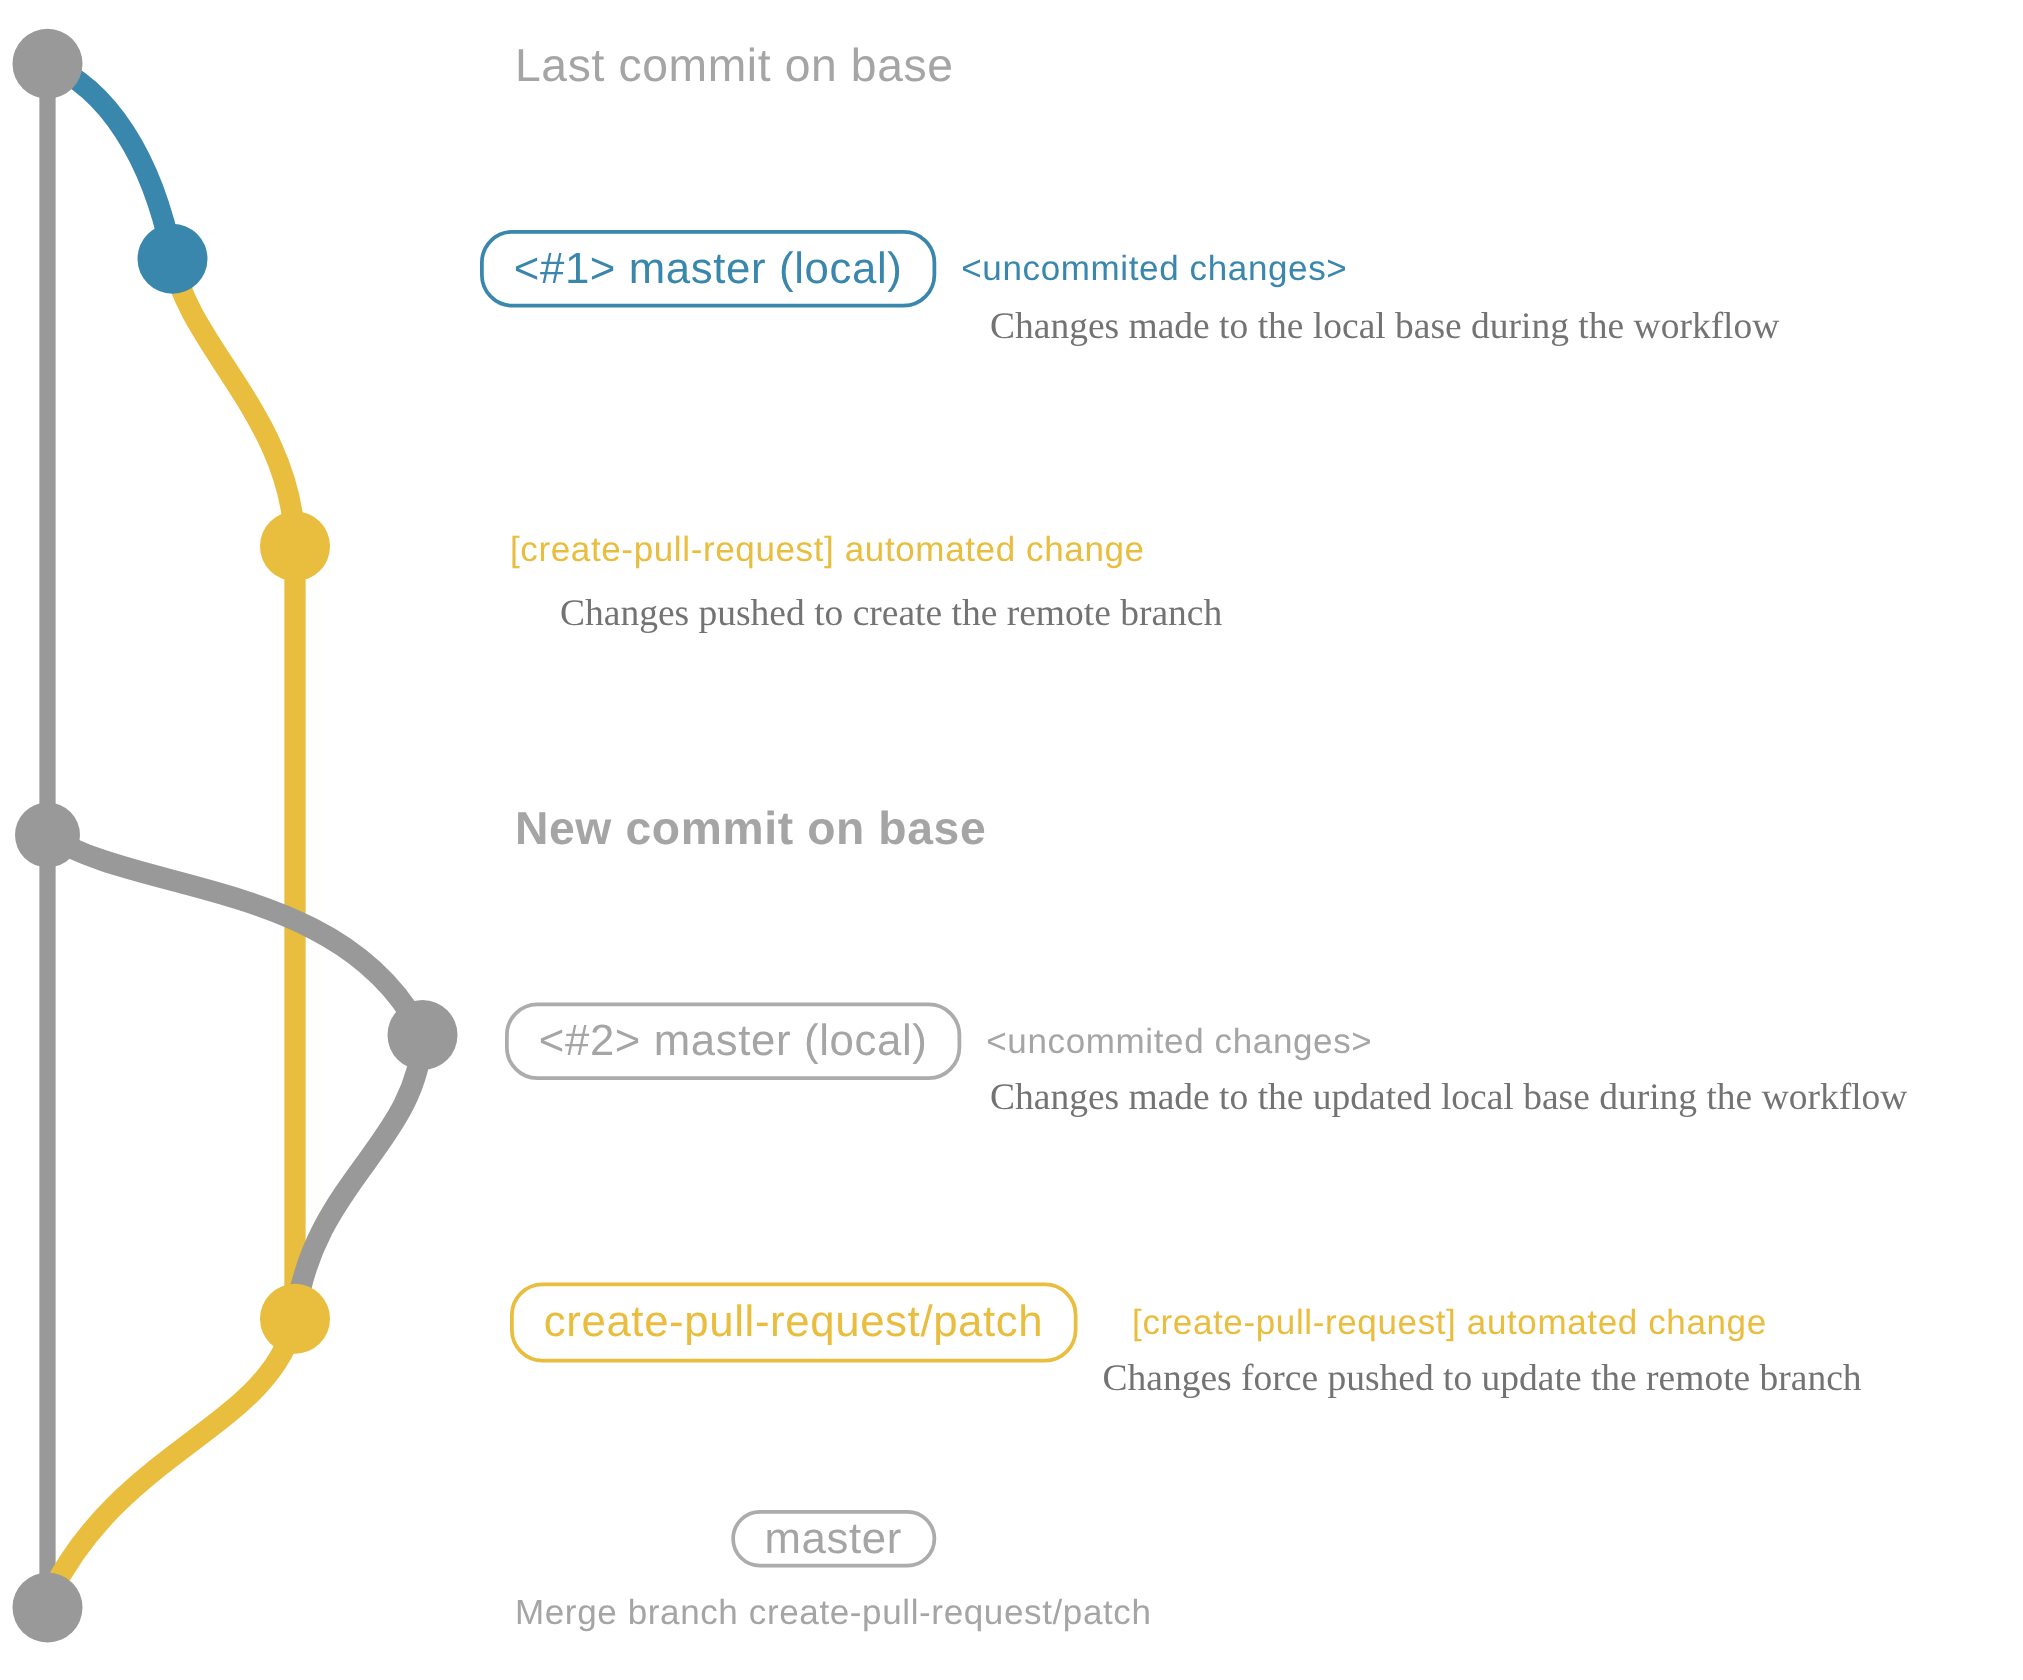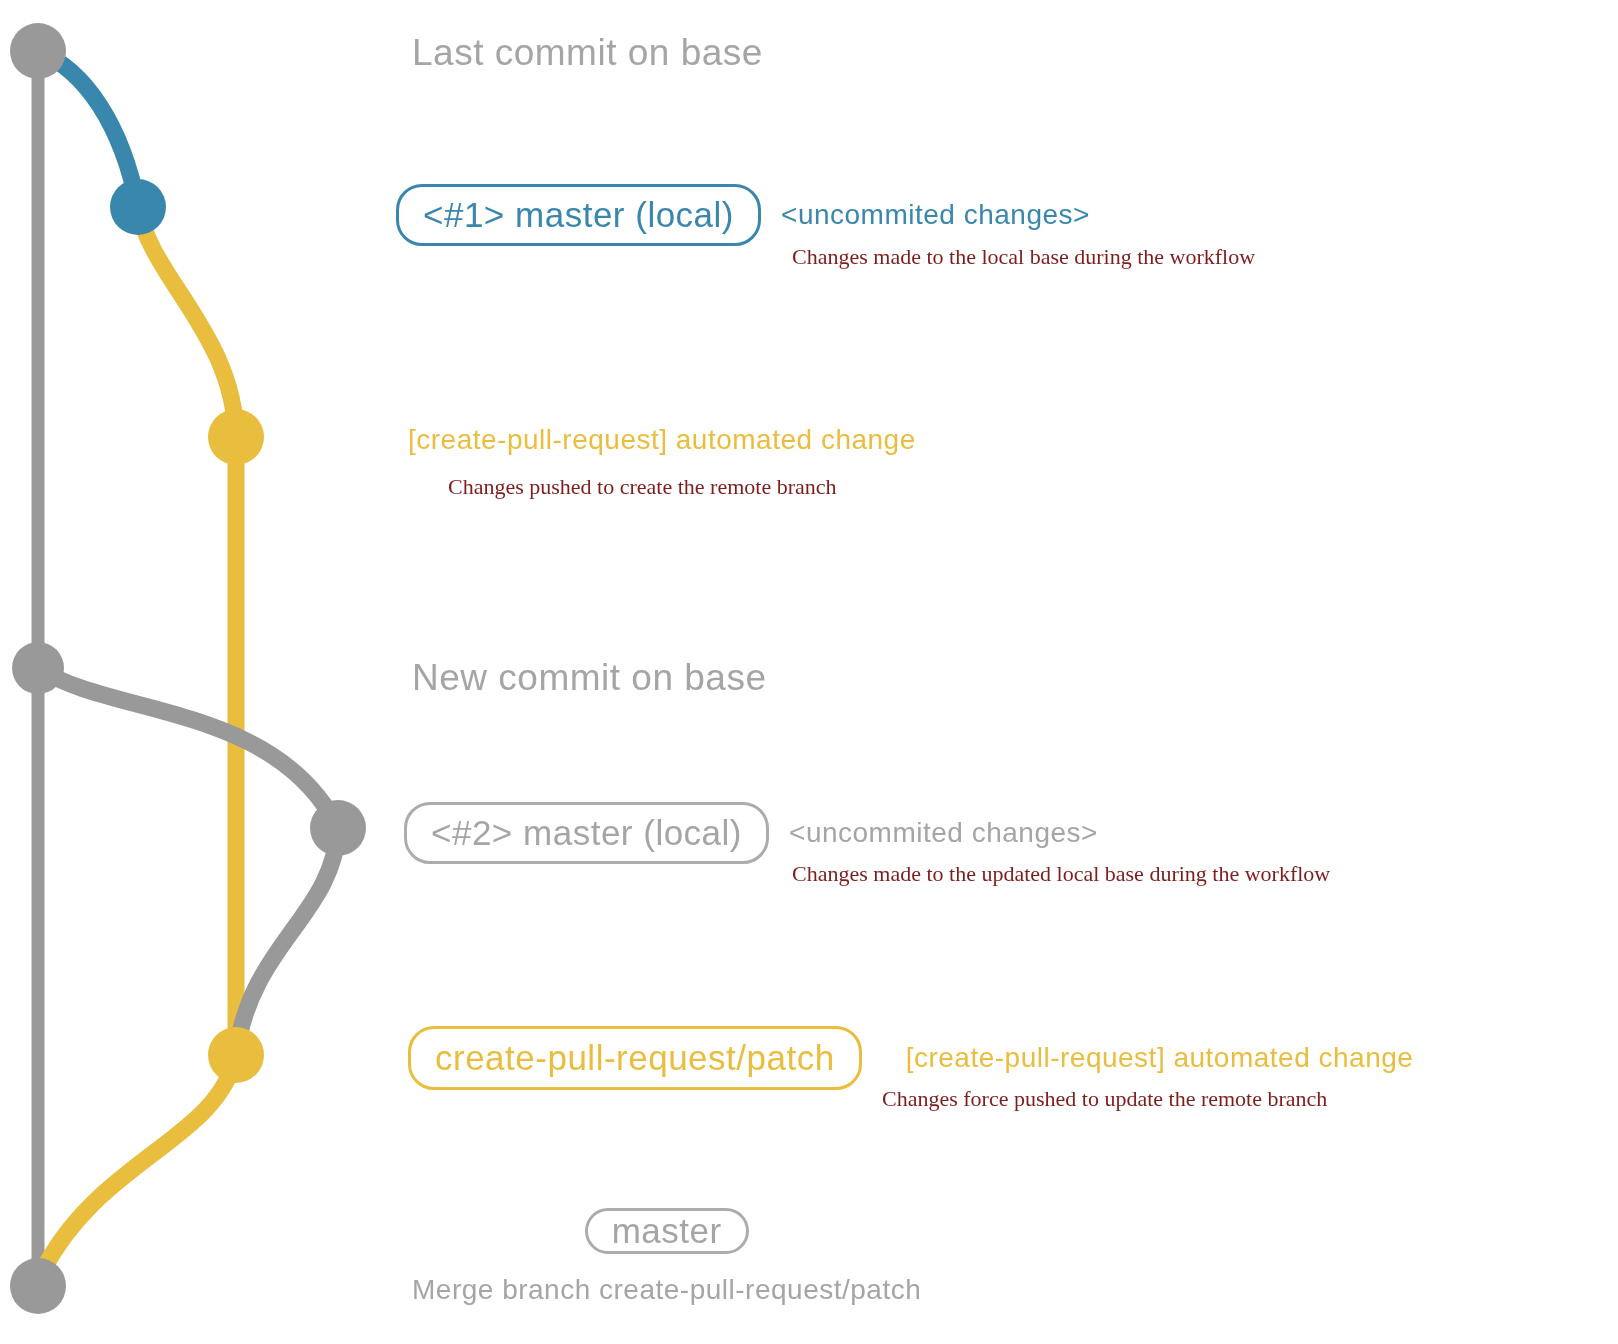--- a/index.html
+++ b/index.html
@@ -38,22 +38,22 @@
     letter-spacing:0.5px;
     white-space:nowrap;
   }
   .title{
     font-size:28px;
     letter-spacing:0.5px;
     white-space:nowrap;
   }
   .desc{
     font-family:"Liberation Serif", serif;
-    font-size:22px;
-    color:#7f1d1d;
+    font-size:30px;
+    color:#737373;
     white-space:nowrap;
   }
   .blue{color:#3a87ad;border-color:#3a87ad;}
   .yellow{color:#e9bd3d;border-color:#e9bd3d;}
   .gray{color:#a5a5a5;border-color:#acacac;}
 </style>
 </head>
 <body>
 
 <div class="canvas">
@@ -72,30 +72,30 @@
     <circle cx="38" cy="668" r="26" fill="#999999"></circle>
     <circle cx="38" cy="1286" r="28" fill="#999999"></circle>
     <circle cx="138" cy="207" r="28" fill="#3a87ad"></circle>
     <circle cx="236" cy="437" r="28" fill="#e9bd3d"></circle>
     <circle cx="338" cy="828" r="28" fill="#999999"></circle>
     <circle cx="236" cy="1055" r="28" fill="#e9bd3d"></circle>
   </svg>
 
   <div class="abs plain-label" style="left:412px;top:32px;">Last commit on base</div>
 
-  <div class="abs row" style="left:396px;top:184px;height:62px;">
+  <div class="abs row" style="left:384px;top:184px;height:62px;">
     <div class="badge blue">&lt;#1&gt; master (local)</div>
     <div class="title blue">&lt;uncommited changes&gt;</div>
   </div>
   <div class="abs desc" style="left:792px;top:244px;">Changes made to the local base during the workflow</div>
 
   <div class="abs title yellow" style="left:408px;top:424px;">[create-pull-request] automated change</div>
   <div class="abs desc" style="left:448px;top:474px;">Changes pushed to create the remote branch</div>
 
-  <div class="abs plain-label" style="left:412px;top:657px;">New commit on base</div>
+  <div class="abs plain-label" style="left:412px;top:642px;font-weight:bold;">New commit on base</div>
 
   <div class="abs row" style="left:404px;top:802px;height:62px;">
     <div class="badge gray">&lt;#2&gt; master (local)</div>
     <div class="title gray">&lt;uncommited changes&gt;</div>
   </div>
   <div class="abs desc" style="left:792px;top:861px;">Changes made to the updated local base during the workflow</div>
 
   <div class="abs row" style="left:408px;top:1026px;height:64px;gap:44px;">
     <div class="badge yellow">create-pull-request/patch</div>
     <div class="title yellow">[create-pull-request] automated change</div>

